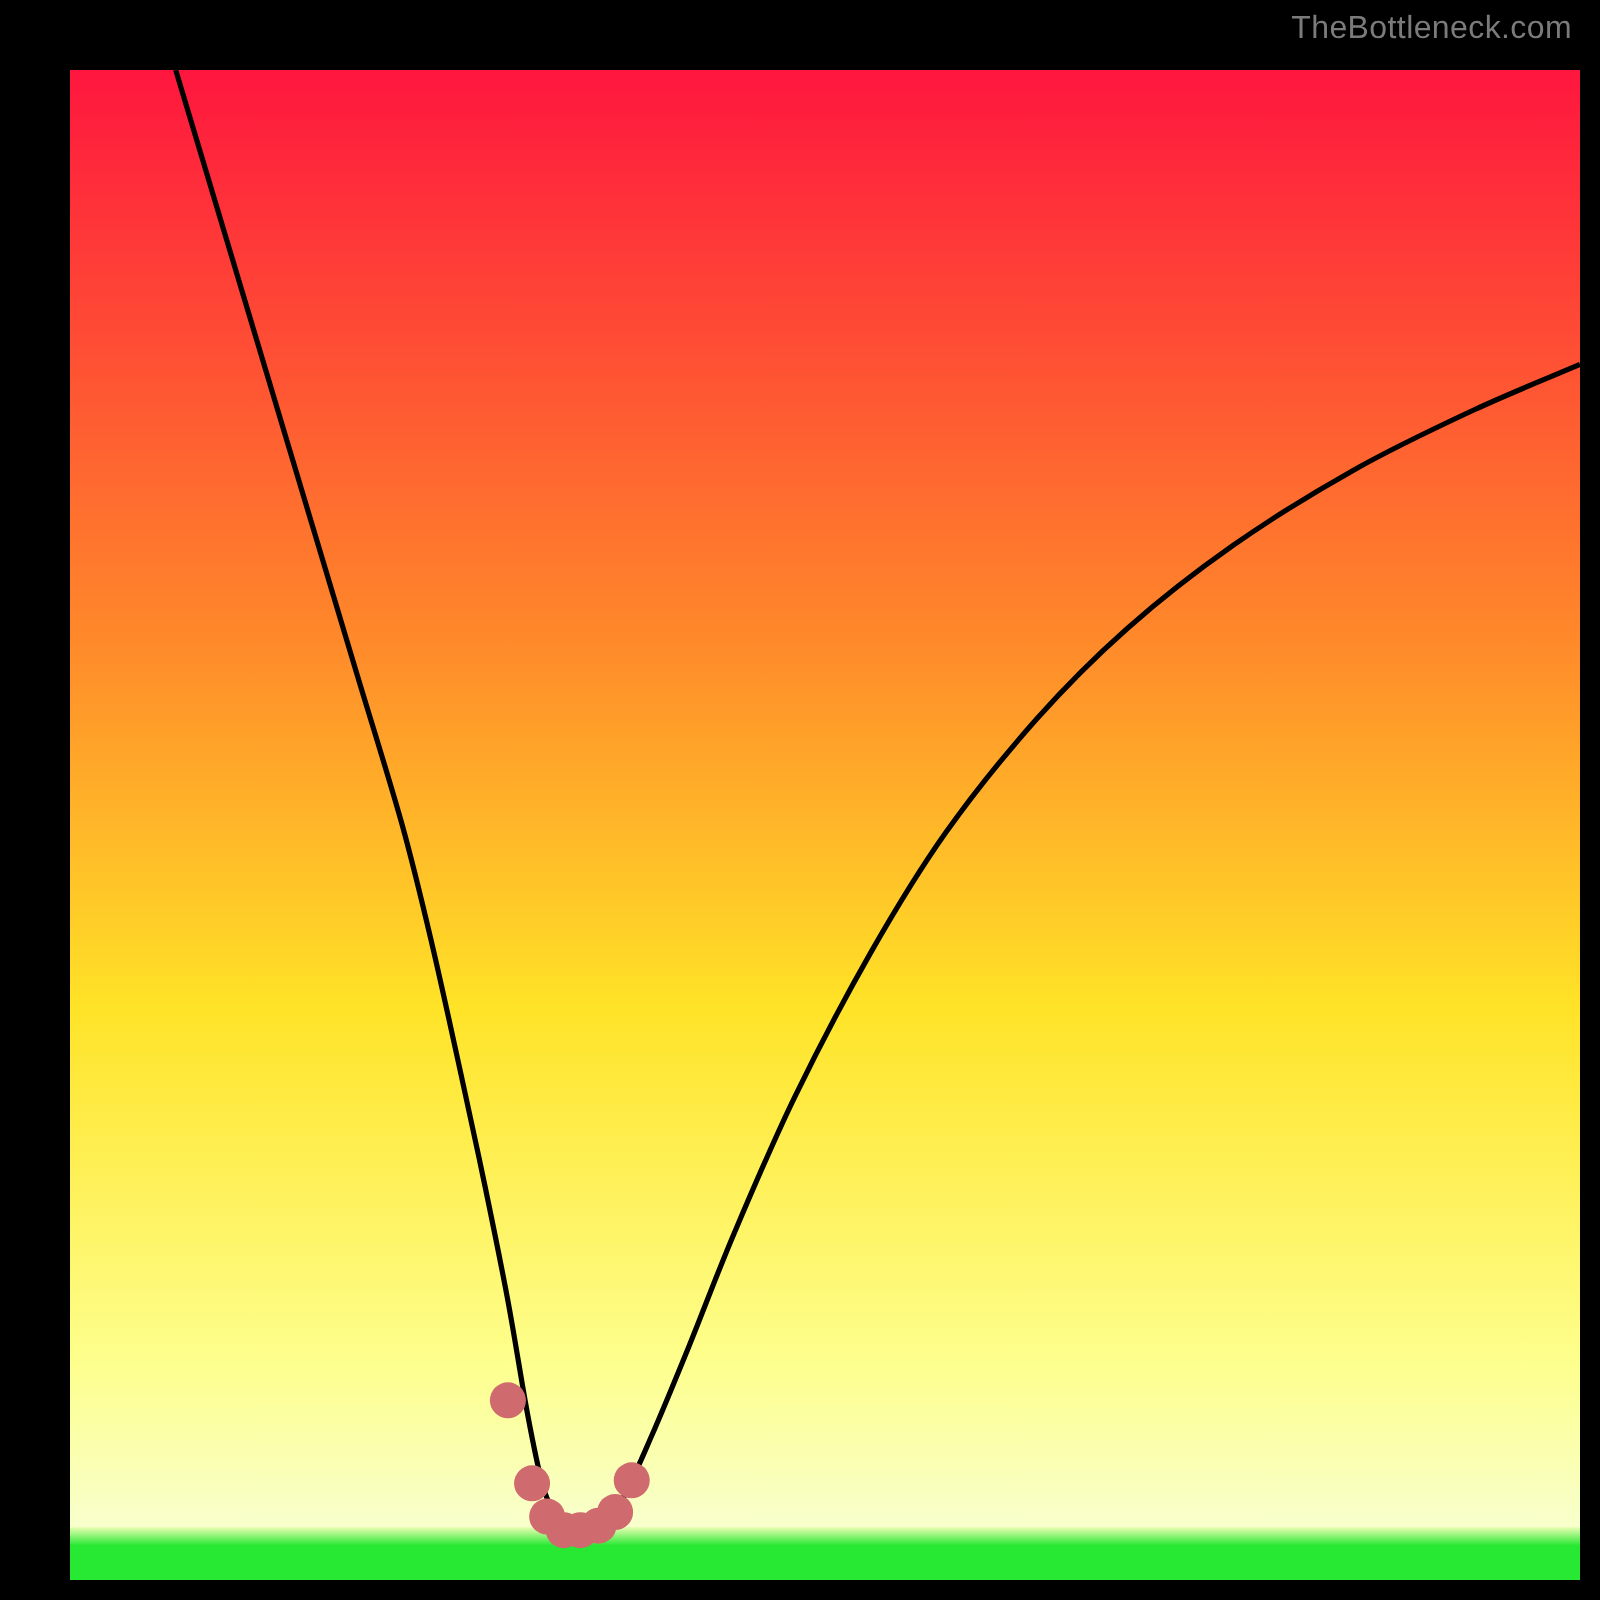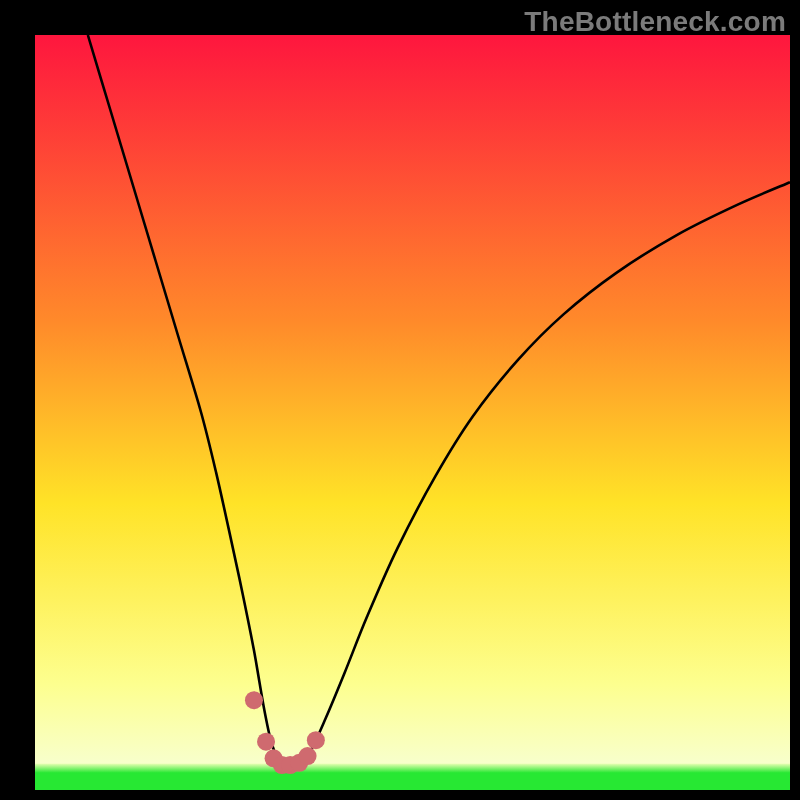--- a/index.html
+++ b/index.html
@@ -14,22 +14,22 @@
   .stage {
     position: relative;
     width: 800px;
     height: 800px;
   }
   .watermark {
     position: absolute;
     top: 6px;
     right: 14px;
     color: #7b7b7b;
-    font-size: 28px;
-    font-weight: 700;
+    font-size: 16px;
+    font-weight: 400;
     z-index: 10;
     letter-spacing: 0.2px;
     text-align: center;
   }
   svg.plot {
     position: absolute;
     inset: 0;
     width: 800px;
     height: 800px;
     display: block;

